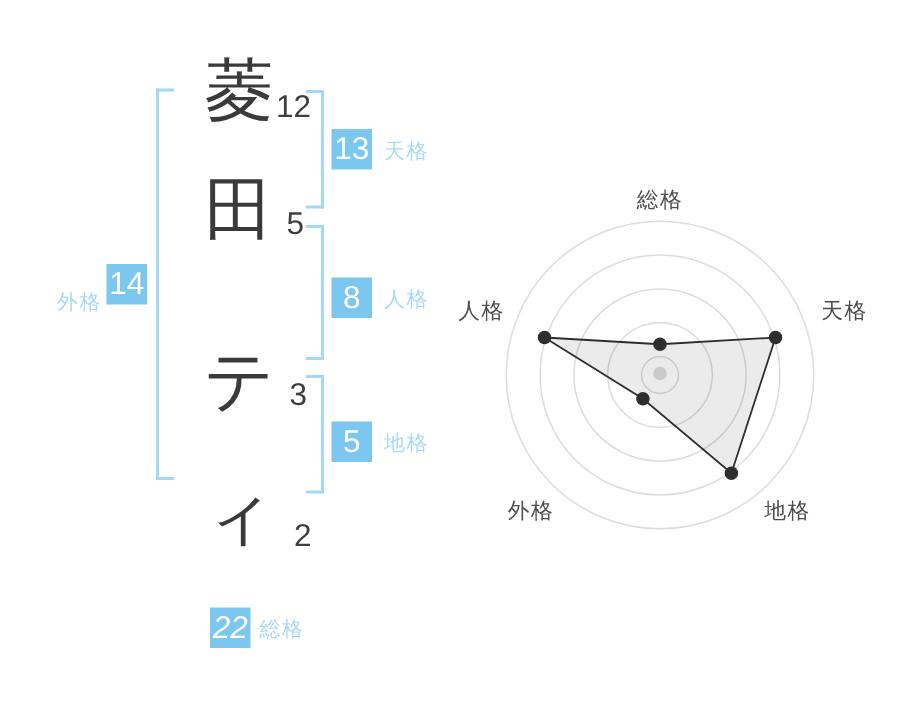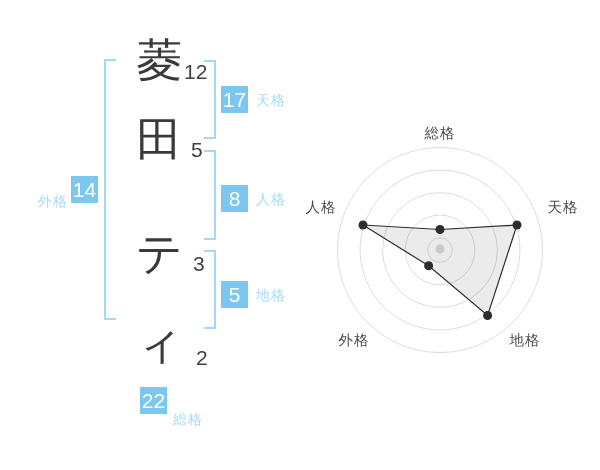--- a/index.html
+++ b/index.html
@@ -35,21 +35,21 @@
   .rb3{top:250px;height:79px;}
   
   .badge{
     width:27px;height:27px;background:#7cc7f0;color:#ffffff;
     font-size:21px;line-height:27px;text-align:center;
   }
   .badge-tenkaku{left:221px;top:86px;}
   .badge-jinkaku{left:221px;top:185px;}
   .badge-chikaku{left:221px;top:281px;}
   .badge-gaikaku{left:71px;top:176px;}
-  .badge-soukaku{left:140px;top:387px;}
+  .badge-soukaku{left:140px;top:405px;font-style:italic;}
   .score-label{
     font-size:14px;line-height:14px;color:#a8daf7;letter-spacing:1px;
   }
   .label-tenkaku{left:256px;top:93px;}
   .label-jinkaku{left:256px;top:192px;}
   .label-chikaku{left:256px;top:288px;}
   .label-gaikaku{left:38px;top:194px;}
   .label-soukaku{left:173px;top:412px;}
   
   .radar{left:290px;top:105px;}
@@ -66,21 +66,21 @@
 <div class="abs name-char c0">菱</div>
 <div class="abs name-char c1">田</div>
 <div class="abs name-char c2">テ</div>
 <div class="abs name-char c3">ィ</div>
 
 <div class="abs stroke-num s0">12</div>
 <div class="abs stroke-num s1">5</div>
 <div class="abs stroke-num s2">3</div>
 <div class="abs stroke-num s3">2</div>
 
-<div class="abs badge badge-tenkaku">17</div>
+<div class="abs badge badge-tenkaku">13</div>
 <div class="abs score-label label-tenkaku">天格</div>
 
 <div class="abs badge badge-jinkaku">8</div>
 <div class="abs score-label label-jinkaku">人格</div>
 
 <div class="abs badge badge-chikaku">5</div>
 <div class="abs score-label label-chikaku">地格</div>
 
 <div class="abs score-label label-gaikaku">外格</div>
 <div class="abs badge badge-gaikaku">14</div>

